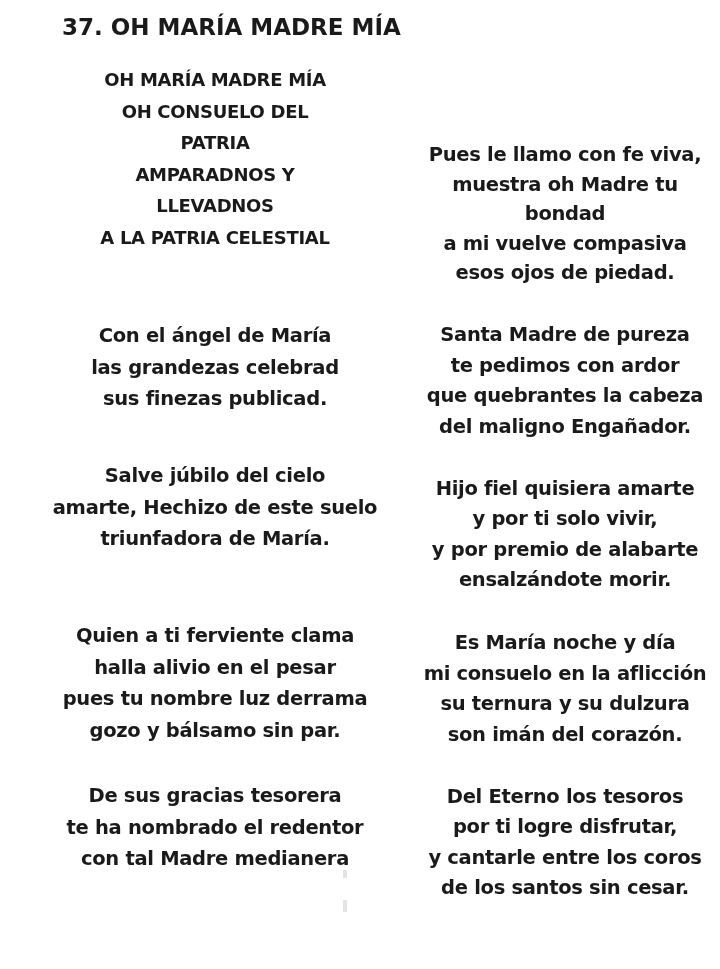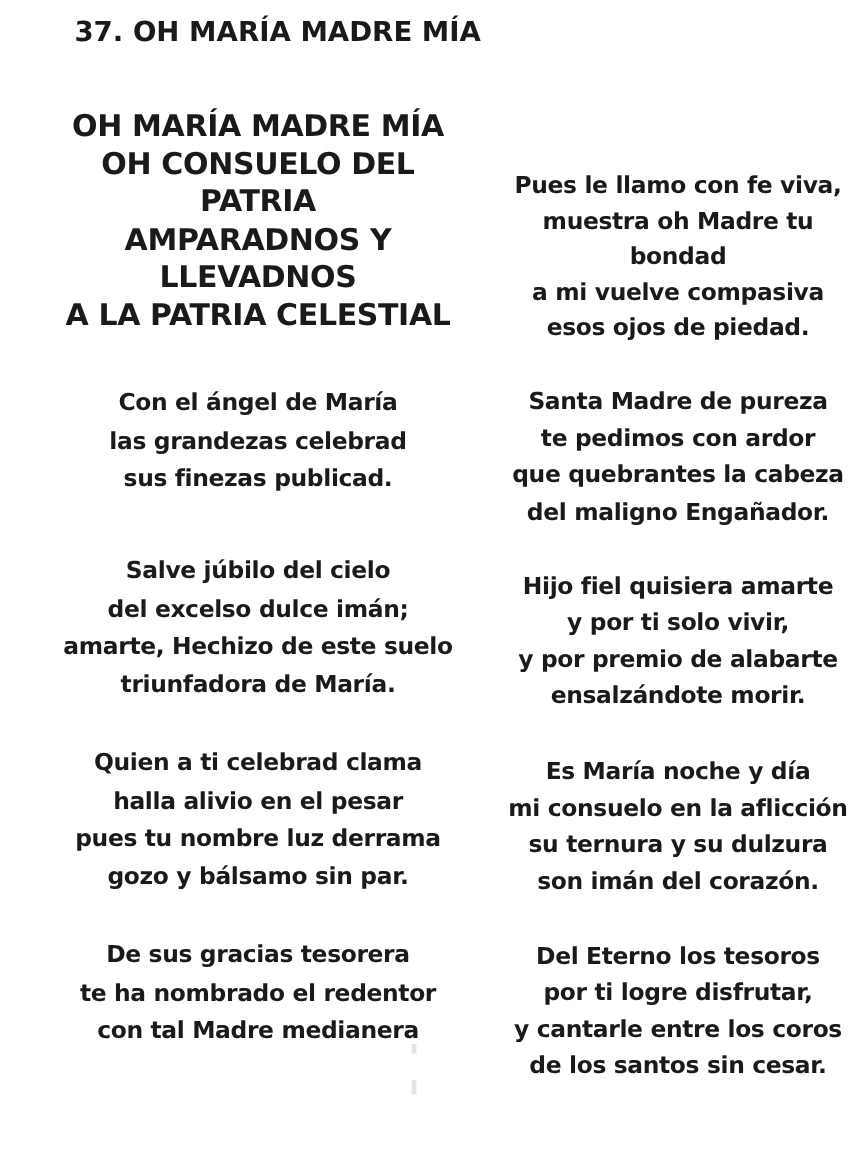--- a/index.html
+++ b/index.html
@@ -29,21 +29,21 @@
       text-align: center;
       white-space: nowrap;
       font-size: 19.5px;
       letter-spacing: -0.3px;
     }
     .stanza .line {
       display: block;
     }
     .col-left { left: 30px; width: 370px; }
     .col-right { left: 390px; width: 350px; }
-    .chorus { top: 89px; line-height: 31.6px; font-size: 25px; }
+    .chorus { top: 64px; line-height: 31.6px; font-size: 18px; }
     .l2 { top: 300px; line-height: 31.7px; margin-top: 20px; }
     .l3 { top: 460px; line-height: 31.7px; }
     .l4 { top: 620px; line-height: 31.7px; }
     .l5 { top: 780px; line-height: 31.7px; }
     .r1 { top: 140px; line-height: 29.6px; }
     .r2 { top: 320px; line-height: 30.7px; }
     .r3 { top: 474px; line-height: 30.3px; }
     .r4 { top: 628px; line-height: 30.6px; }
     .r5 { top: 782px; line-height: 30.3px; }
     .speck {
@@ -70,27 +70,26 @@
   </div>
 
   <div class="stanza col-left l2">
     <span class="line">Con el ángel de María</span>
     <span class="line">las grandezas celebrad</span>
     <span class="line">sus finezas publicad.</span>
   </div>
 
   <div class="stanza col-left l3">
     <span class="line">Salve júbilo del cielo</span>
-    <span class="line">del excelso dulce imán;</span>
     <span class="line">amarte, Hechizo de este suelo</span>
     <span class="line">triunfadora de María.</span>
   </div>
 
   <div class="stanza col-left l4">
-    <span class="line">Quien a ti celebrad clama</span>
+    <span class="line">Quien a ti ferviente clama</span>
     <span class="line">halla alivio en el pesar</span>
     <span class="line">pues tu nombre luz derrama</span>
     <span class="line">gozo y bálsamo sin par.</span>
   </div>
 
   <div class="stanza col-left l5">
     <span class="line">De sus gracias tesorera</span>
     <span class="line">te ha nombrado el redentor</span>
     <span class="line">con tal Madre medianera</span>
   </div>

